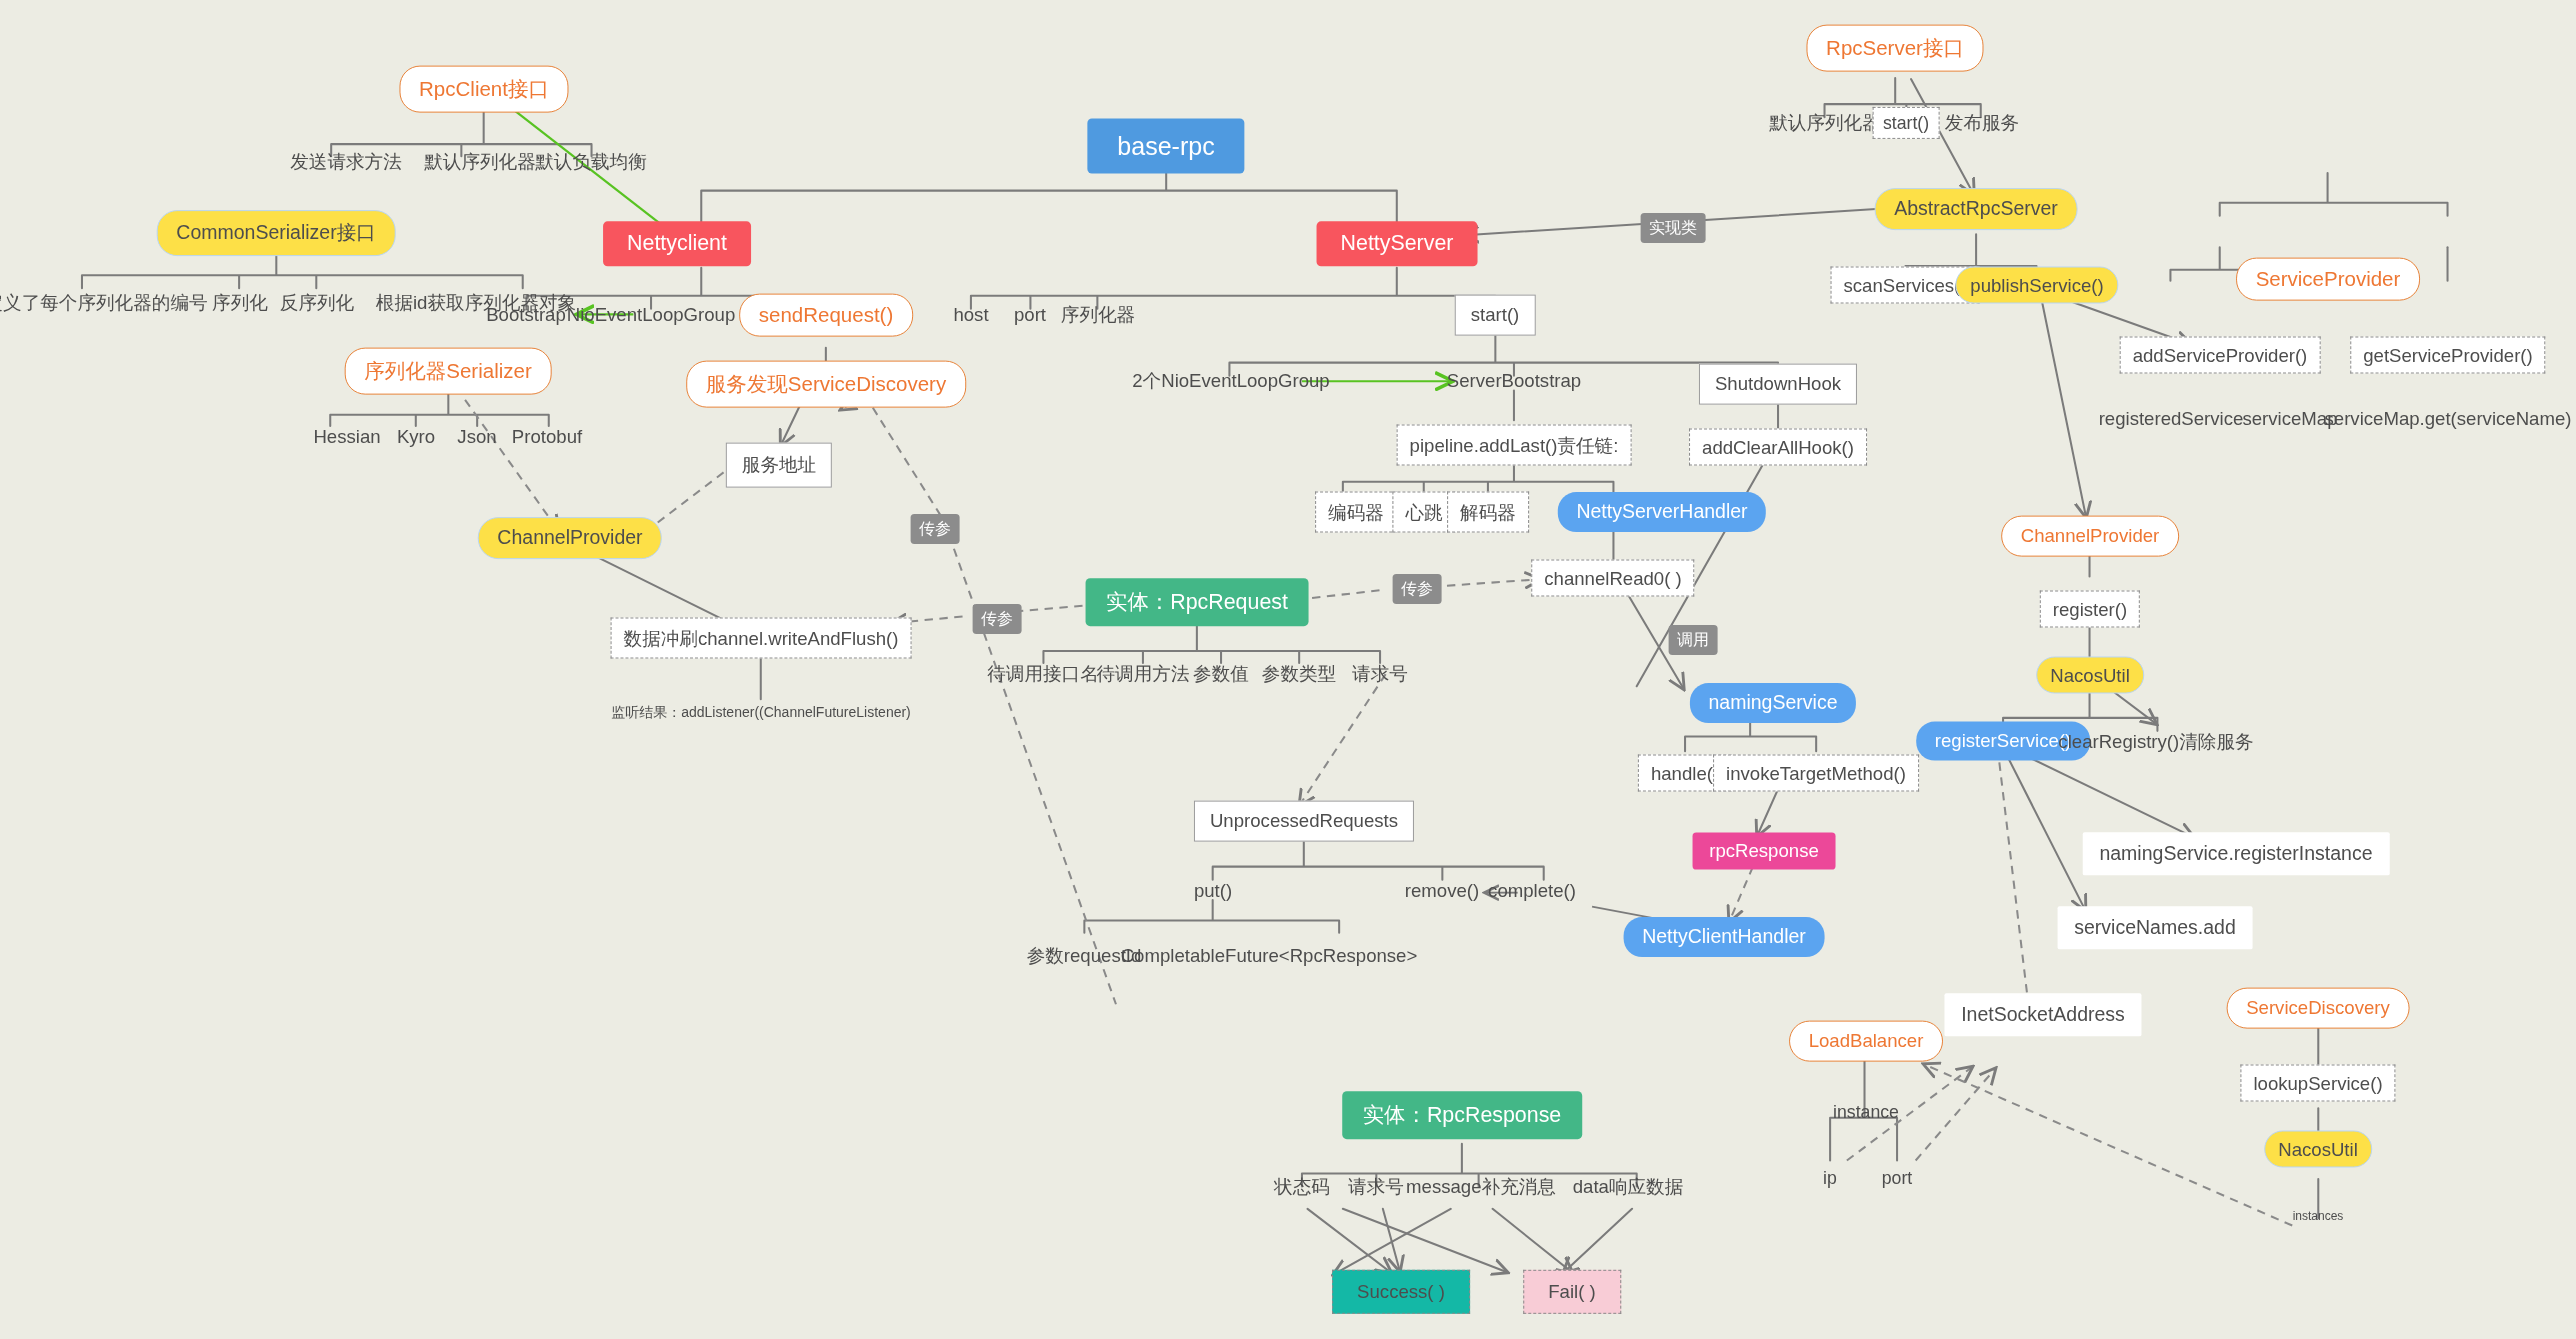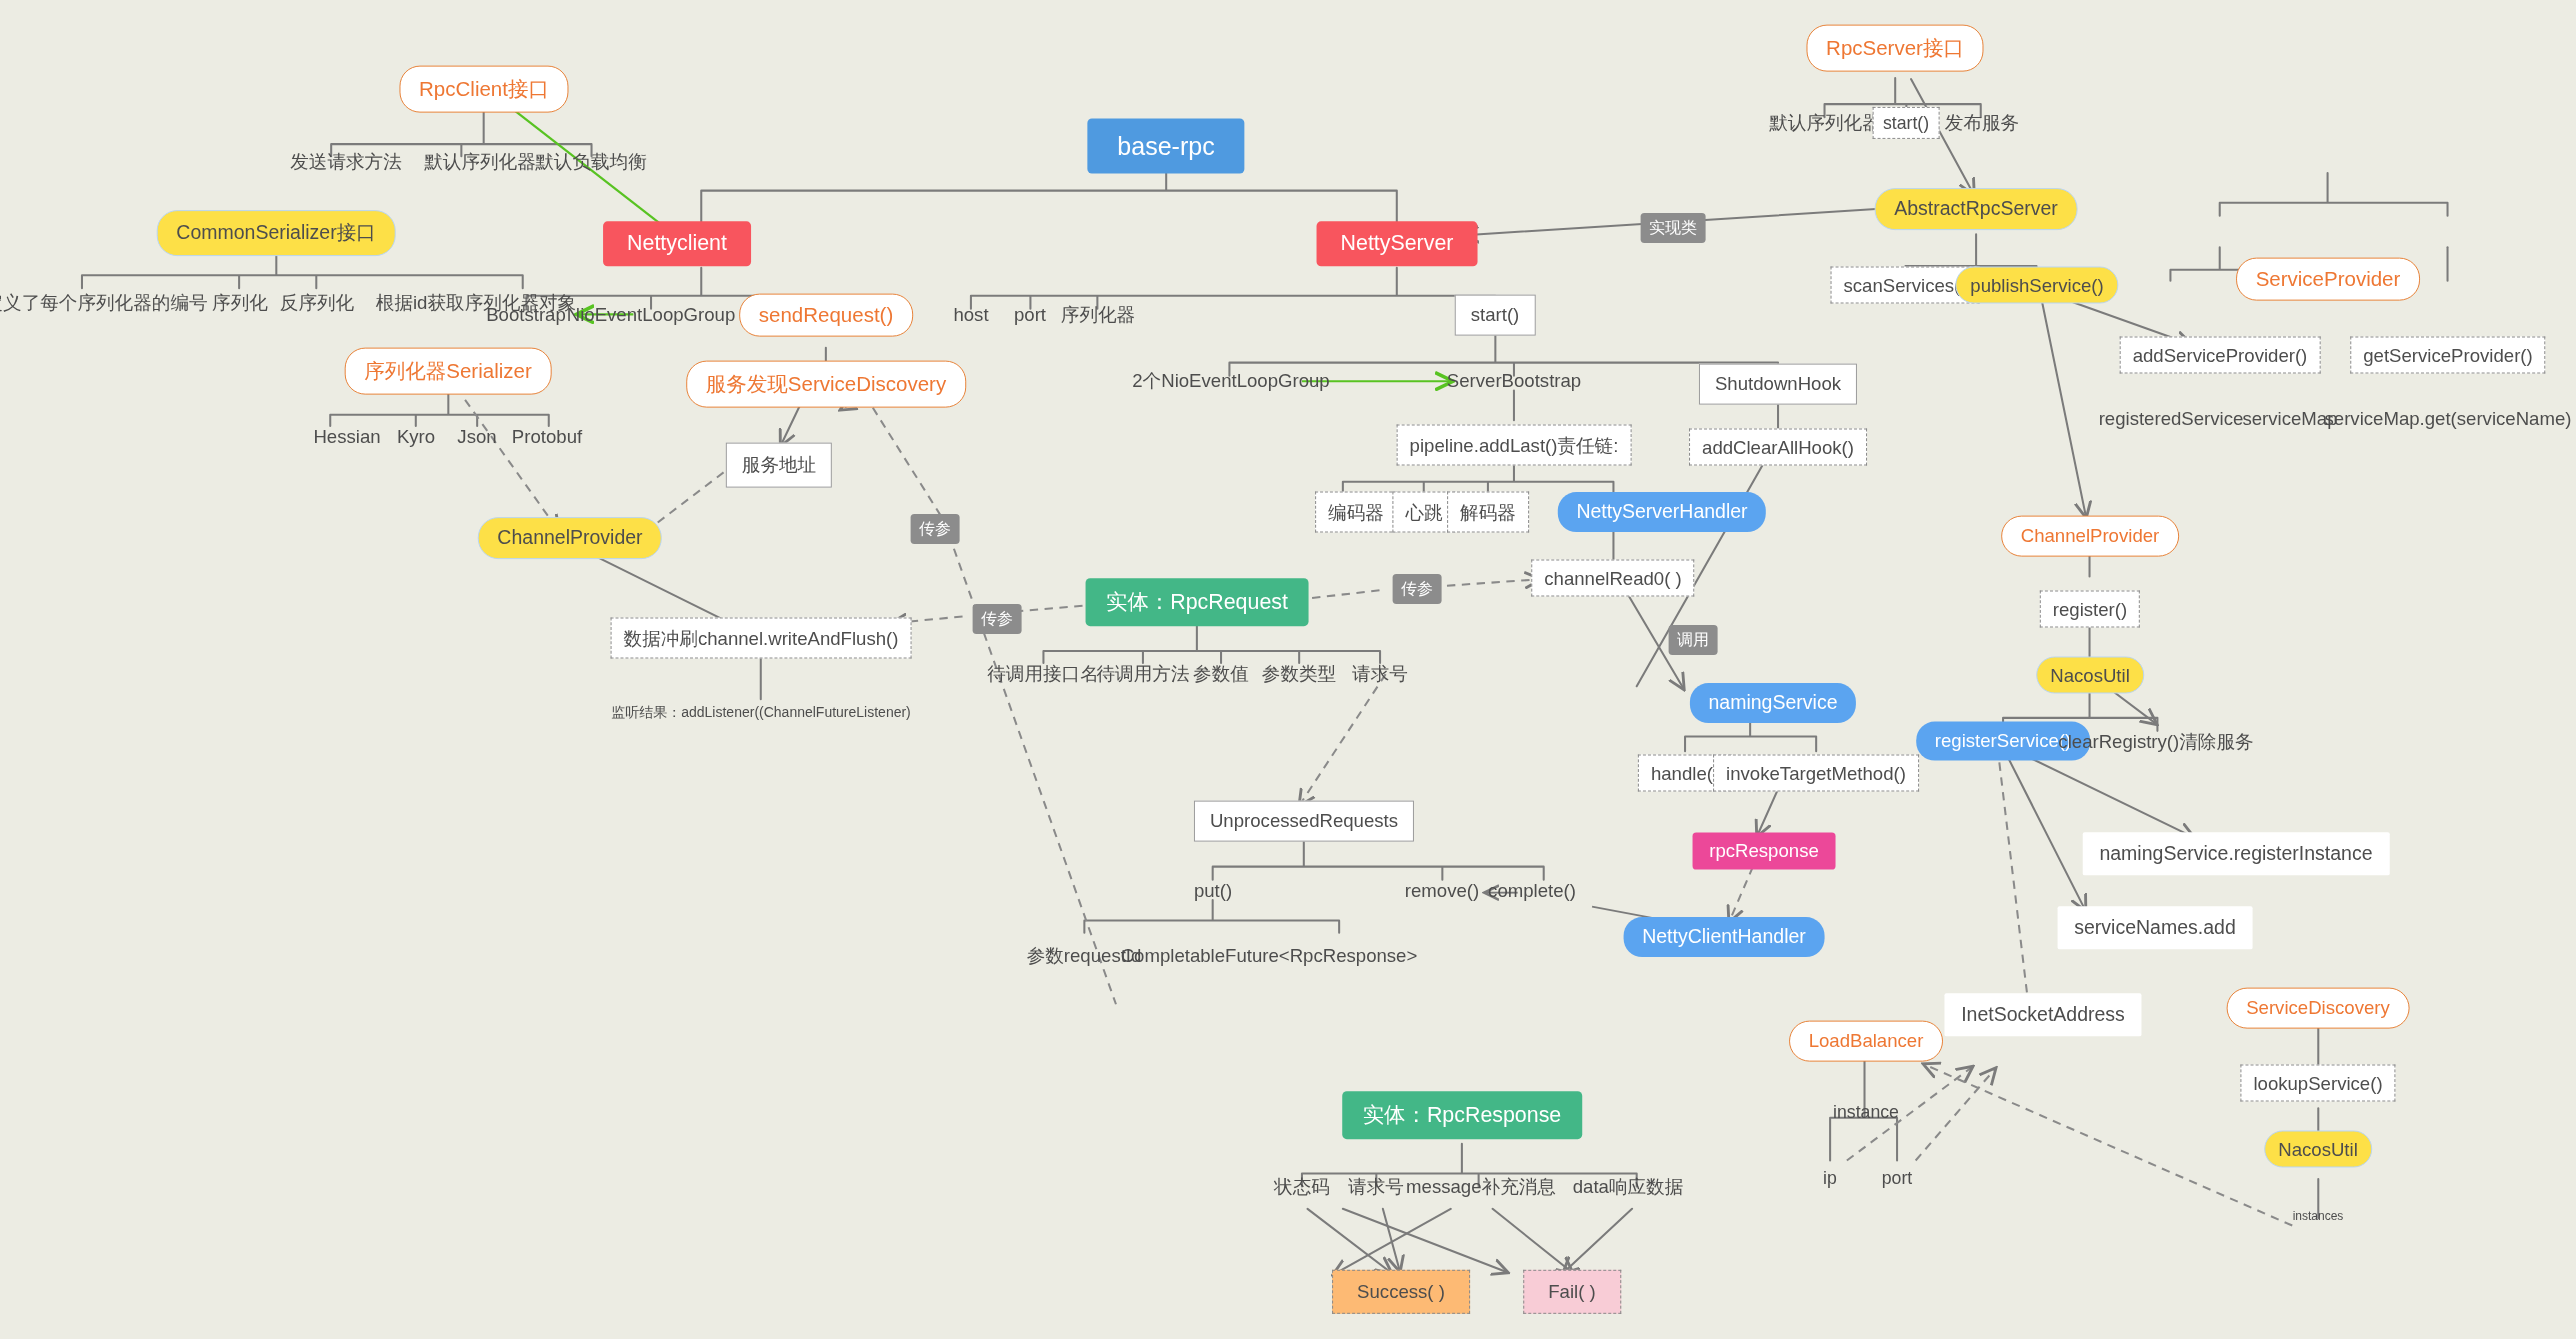--- a/index.html
+++ b/index.html
@@ -33,21 +33,21 @@
   
   .fill-bluepill{background:#5ba4f0;color:#fff;font-size:19.5px;border-radius:18.6px;padding:8.4px 18.6px;}
   
   .fill-green{background:#43b787;color:#fff;font-size:21.4px;border-radius:4.6px;padding:9.3px 20.5px;}
   .fill-green-sm{background:#ec4899;color:#fff;font-size:18.6px;border-radius:3.7px;padding:7.4px 16.7px;}
   
   .box-solid{border:0.9px solid #9a9a9a;background:#fff;color:#4d4d4d;font-size:18.6px;padding:8.4px 15px;}
   .box-plainwhite{background:#fff;color:#4d4d4d;font-size:19.5px;padding:10.2px 16.7px;border-radius:1.9px;}
   
   .box-dash{border:0.9px dashed #8a8a8a;background:#fff;color:#4d4d4d;font-size:18.6px;padding:6.5px 12px;}
-  .box-dash-cyan{border:0.9px dashed #8a8a8a;background:#fdba74;color:#4d4d4d;font-size:18.6px;padding:10.2px 24px;}
+  .box-dash-cyan{border:0.9px dashed #8a8a8a;background:#14b8a6;color:#4d4d4d;font-size:18.6px;padding:10.2px 24px;}
   .box-dash-pink{border:0.9px dashed #8a8a8a;background:#f8ccd6;color:#4d4d4d;font-size:18.6px;padding:10.2px 24px;}
   
   .tag{background:#8c8c8c;color:#fff;font-size:16px;border-radius:3.7px;padding:4.6px 8.4px;}
 </style>
 </head>
 <body>
 
 <div id="canvas">
 
   <svg class="edges" viewBox="0 0 2770 1440" xmlns="http://www.w3.org/2000/svg">

